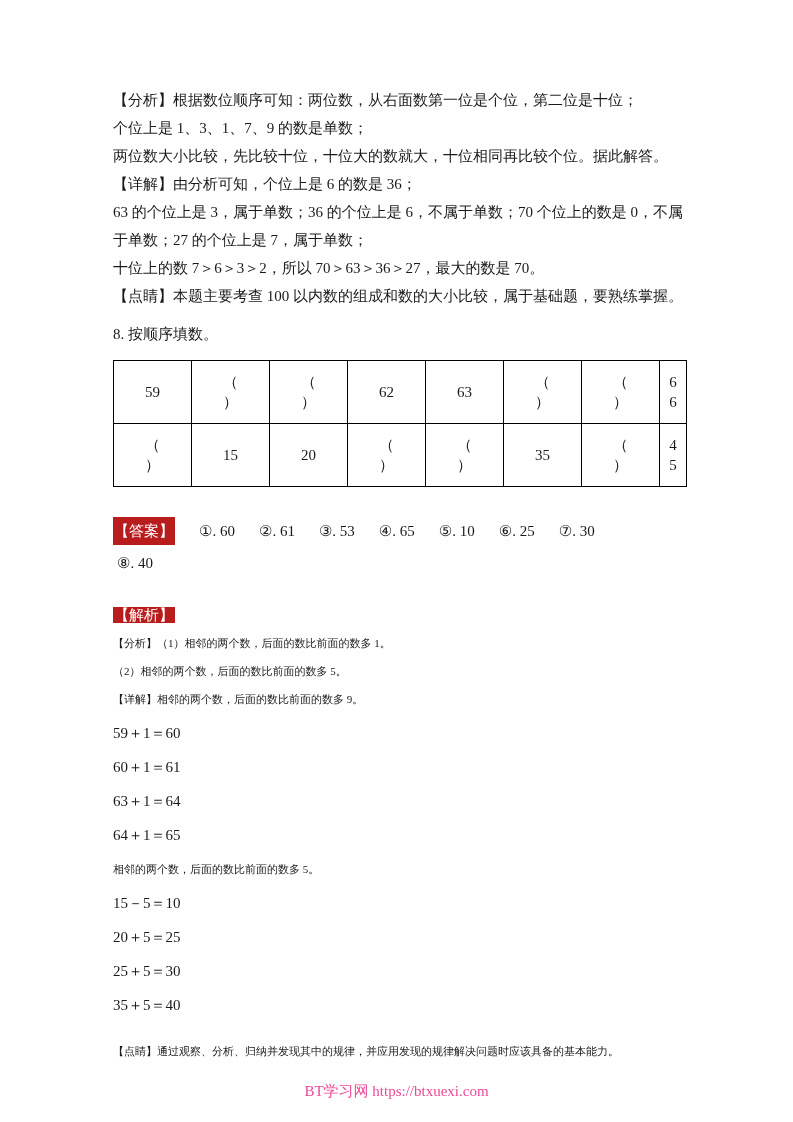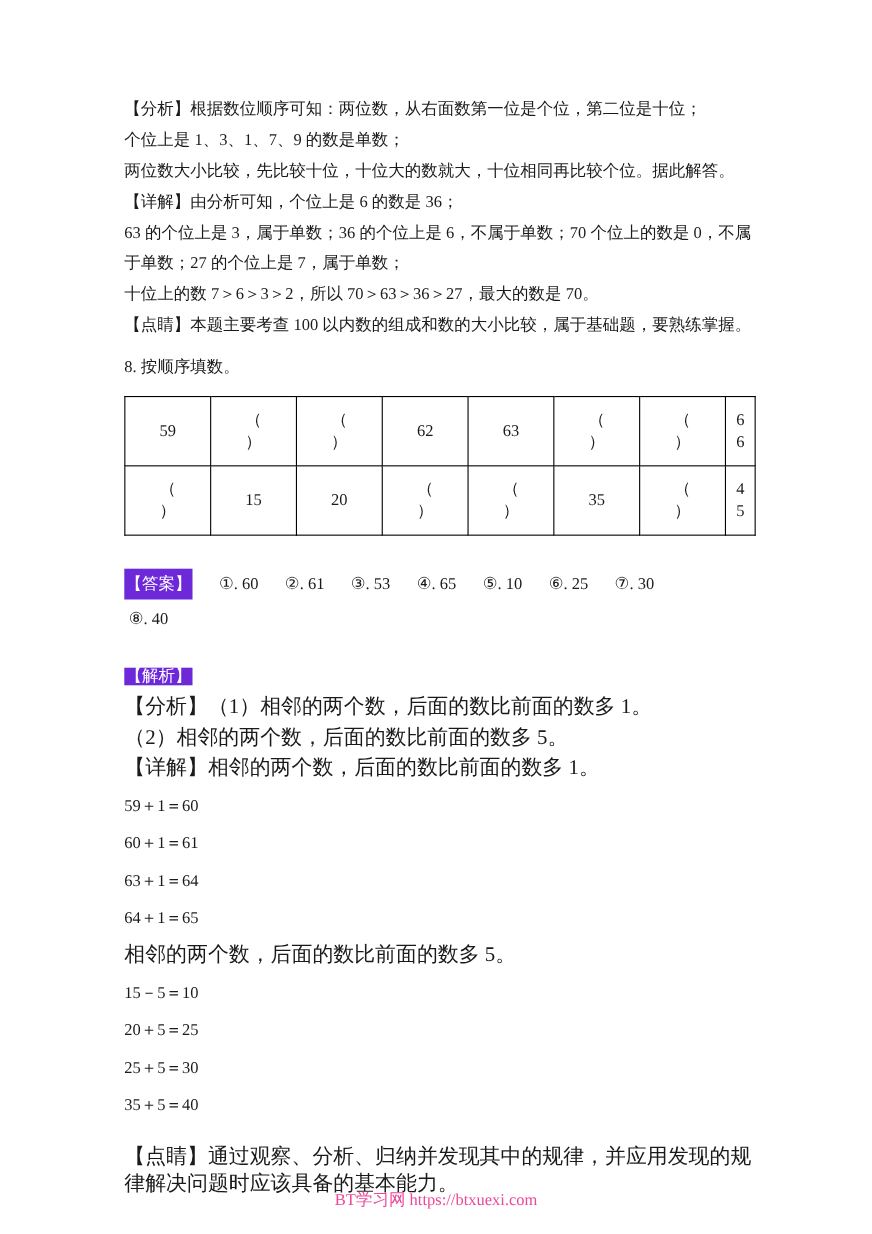--- a/index.html
+++ b/index.html
@@ -12,21 +12,21 @@
     font-family: "Liberation Serif", "DejaVu Serif", serif;
     overflow: hidden;
   }
   .content {
     position: absolute;
     left: 113px;
     top: 86px;
     width: 574px;
   }
   .p  { font-size: 15px; line-height: 28px; margin: 0; }
-  .p2 { font-size: 19px; line-height: 28px; margin: 0; }
+  .p2 { font-size: 11px; line-height: 28px; margin: 0; }
   .mid { margin-top: 6px; }
   .closing { margin-top: 20px; line-height: 25px; }
   .eq { font-size: 15px; line-height: 28px; margin: 6px 0 0 0; }
   .q  { font-size: 15px; line-height: 28px; margin: 10px 0 12px 0; }
 
   table.fill {
     width: 100%;
     border-collapse: collapse;
     table-layout: fixed;
   }
@@ -45,21 +45,21 @@
   .answer-row {
     display: flex;
     align-items: center;
     gap: 24px;
     margin-top: 30px;
     font-size: 15px;
     line-height: 28px;
     flex-wrap: nowrap;
   }
   .badge {
-    background: #6d28d9;
+    background: #b91c1c;
     color: #ffffff;
     padding: 0 1px;
     white-space: nowrap;
   }
   .ans2 { font-size: 15px; line-height: 28px; margin: 4px 0 0 4px; }
   .exp-row { margin-top: 24px; font-size: 15px; line-height: 28px; }
 
   .footer {
     position: absolute;
     left: 0;
@@ -142,21 +142,21 @@
     <span>⑦. 30</span>
   </div>
   <p class="ans2">⑧. 40</p>
 
   <div class="exp-row">
     <span class="badge">【解析】</span>
   </div>
 
   <p class="p2">【分析】（1）相邻的两个数，后面的数比前面的数多 1。</p>
   <p class="p2">（2）相邻的两个数，后面的数比前面的数多 5。</p>
-  <p class="p2">【详解】相邻的两个数，后面的数比前面的数多 1。</p>
+  <p class="p2">【详解】相邻的两个数，后面的数比前面的数多 9。</p>
 
   <p class="eq">59＋1＝60</p>
   <p class="eq">60＋1＝61</p>
   <p class="eq">63＋1＝64</p>
   <p class="eq">64＋1＝65</p>
 
   <p class="p2 mid">相邻的两个数，后面的数比前面的数多 5。</p>
 
   <p class="eq">15－5＝10</p>
   <p class="eq">20＋5＝25</p>

